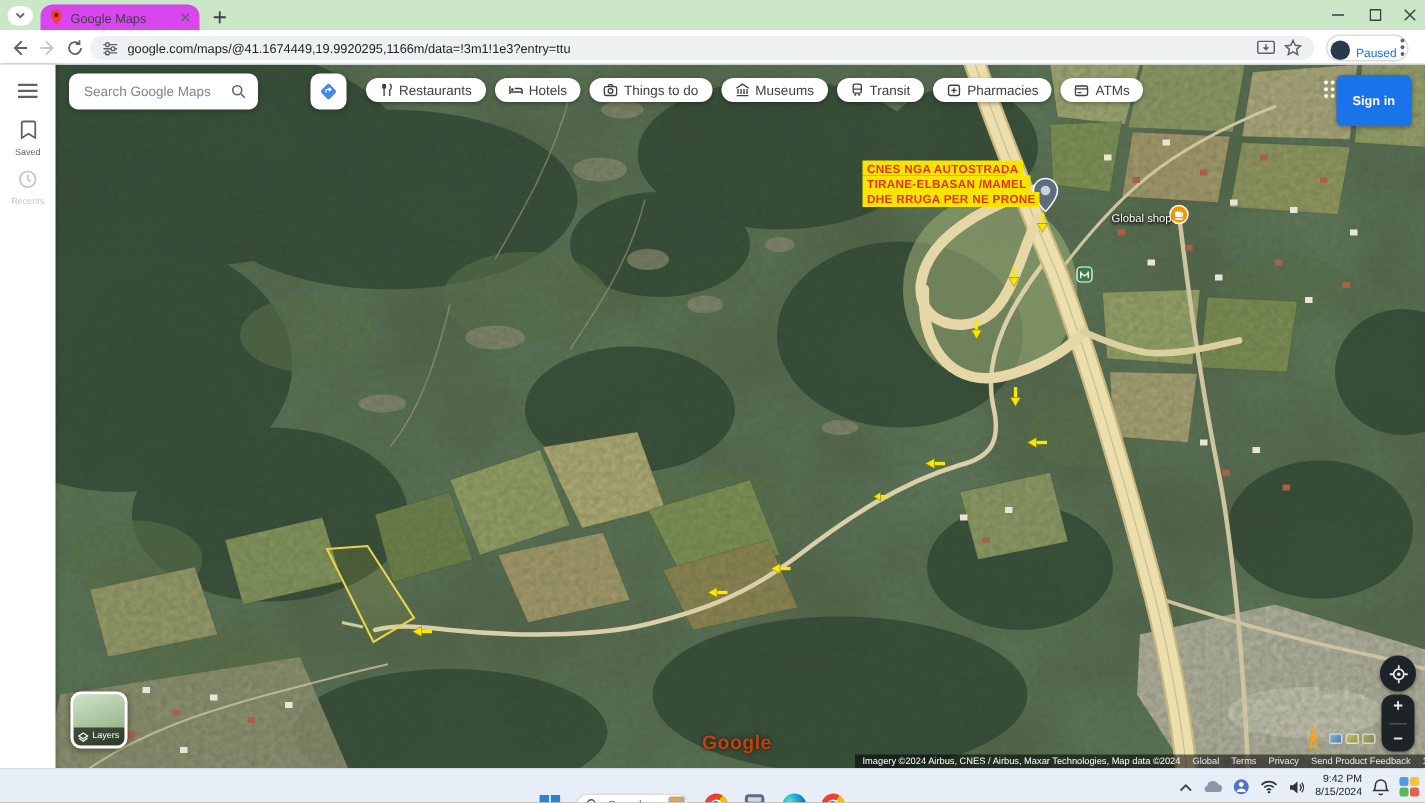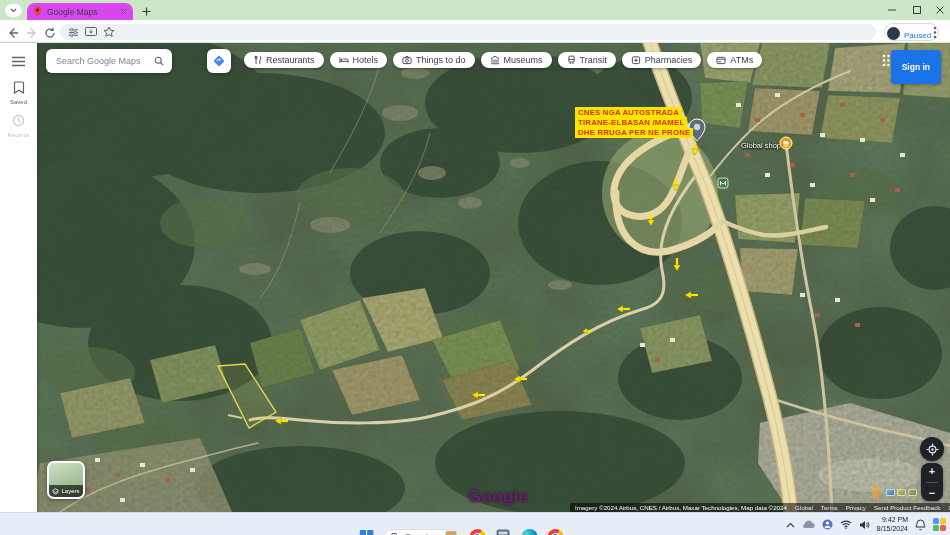--- a/index.html
+++ b/index.html
@@ -47,21 +47,21 @@
   #annotation { left:575px; top:107px; z-index:4; line-height:1; }
   #annotation span { display:table; background:#f7e500; color:#e03127; font-weight:bold; font-size:7.8px;
                      padding:1.5px 3px 1px 3px; letter-spacing:.2px; }
   #coffee-label { left:741px; top:141px; color:#fff; font-size:7.5px; text-shadow:0 0 2px #000,0 1px 2px #000; z-index:4; }
 
   #layers-card { left:47px; top:461px; width:38px; height:38px; border-radius:7px; border:2px solid #fff;
                  background:linear-gradient(160deg,#cfe3c8,#9db88f 70%,#6f8a62); box-shadow:0 1px 4px rgba(0,0,0,.4);
                  overflow:hidden; z-index:6; }
   #layers-card .band { position:absolute; left:0; bottom:0; width:100%; height:12px; background:rgba(20,28,20,.72);
                  color:#fff; font-size:6px; display:flex; align-items:center; justify-content:center; gap:2px; }
-  #glogo { left:468px; top:487px; color:#701a75; font-size:17px; font-weight:bold; letter-spacing:.3px;
+  #glogo { left:468px; top:487px; color:#c2410c; font-size:13px; font-weight:bold; letter-spacing:.3px;
            text-shadow:0 0 3px rgba(0,0,0,.7); z-index:4; }
   #attrib-bar { left:570px; top:503px; width:380px; height:9px; background:rgba(0,0,0,.55); display:flex;
                 align-items:center; gap:8px; padding:0 5px; z-index:6; }
   #attrib-bar span { font-size:6.2px; color:#fff; white-space:nowrap; }
   #attrib-bar .lnk { color:#e8eaed; }
 
   #loc-btn { left:920px; top:437px; width:24px; height:24px; border-radius:50%; background:#1e2327;
              display:flex; align-items:center; justify-content:center; box-shadow:0 1px 3px rgba(0,0,0,.4); z-index:6; }
   #zoom-pill { left:921px; top:463px; width:22px; height:38px; border-radius:8px; background:#1e2327;
              display:flex; flex-direction:column; align-items:center; justify-content:space-between; padding:3px 0;
@@ -363,20 +363,21 @@
         <path d="M10 6a4 4 0 1 1-1.2-2.8M9 0.8v2.6H6.4" stroke="#5f6368" stroke-width="1.2" fill="none"></path>
       </svg>
   </div>
   <div id="omnibox" class="abs">
     <svg width="11" height="11" viewBox="0 0 12 12">
         <path d="M1 3h10M1 6h10M1 9h10" stroke="#5f6368" stroke-width="1"></path>
         <circle cx="4" cy="3" r="1.4" fill="#eef1f4" stroke="#5f6368"></circle>
         <circle cx="8" cy="6" r="1.4" fill="#eef1f4" stroke="#5f6368"></circle>
         <circle cx="4" cy="9" r="1.4" fill="#eef1f4" stroke="#5f6368"></circle>
       </svg>
+    <span id="omni-url">google.com/maps/@41.1674449,19.9920295,1166m/data=!3m1!1e3?entry=ttu</span>
     <svg width="12" height="11" viewBox="0 0 12 11">
         <rect x="0.5" y="0.5" width="11" height="8" rx="1" fill="none" stroke="#5f6368"></rect>
         <path d="M6 2.5v3.4M4.4 4.5L6 6.1 7.6 4.5" stroke="#5f6368" fill="none"></path>
       </svg>
     <svg width="12" height="12" viewBox="0 0 12 12">
         <path d="M6 1l1.5 3.2 3.5.4-2.6 2.3.7 3.4L6 8.6 2.9 10.3l.7-3.4L1 4.6l3.5-.4z" fill="none" stroke="#5f6368" stroke-width="1"></path>
       </svg>
   </div>
   <div id="profile-chip" class="abs">
     <span class="avatar"></span>

